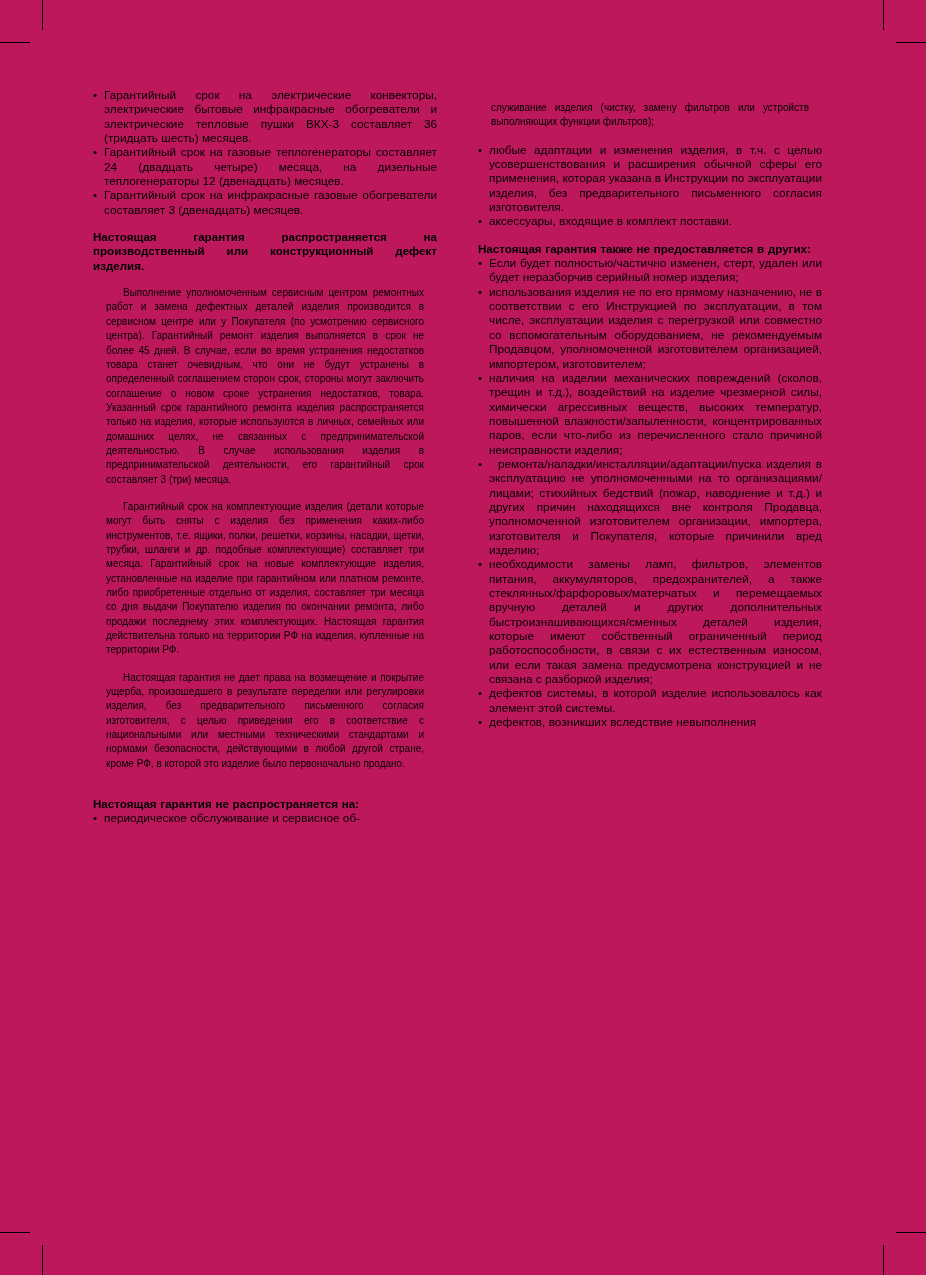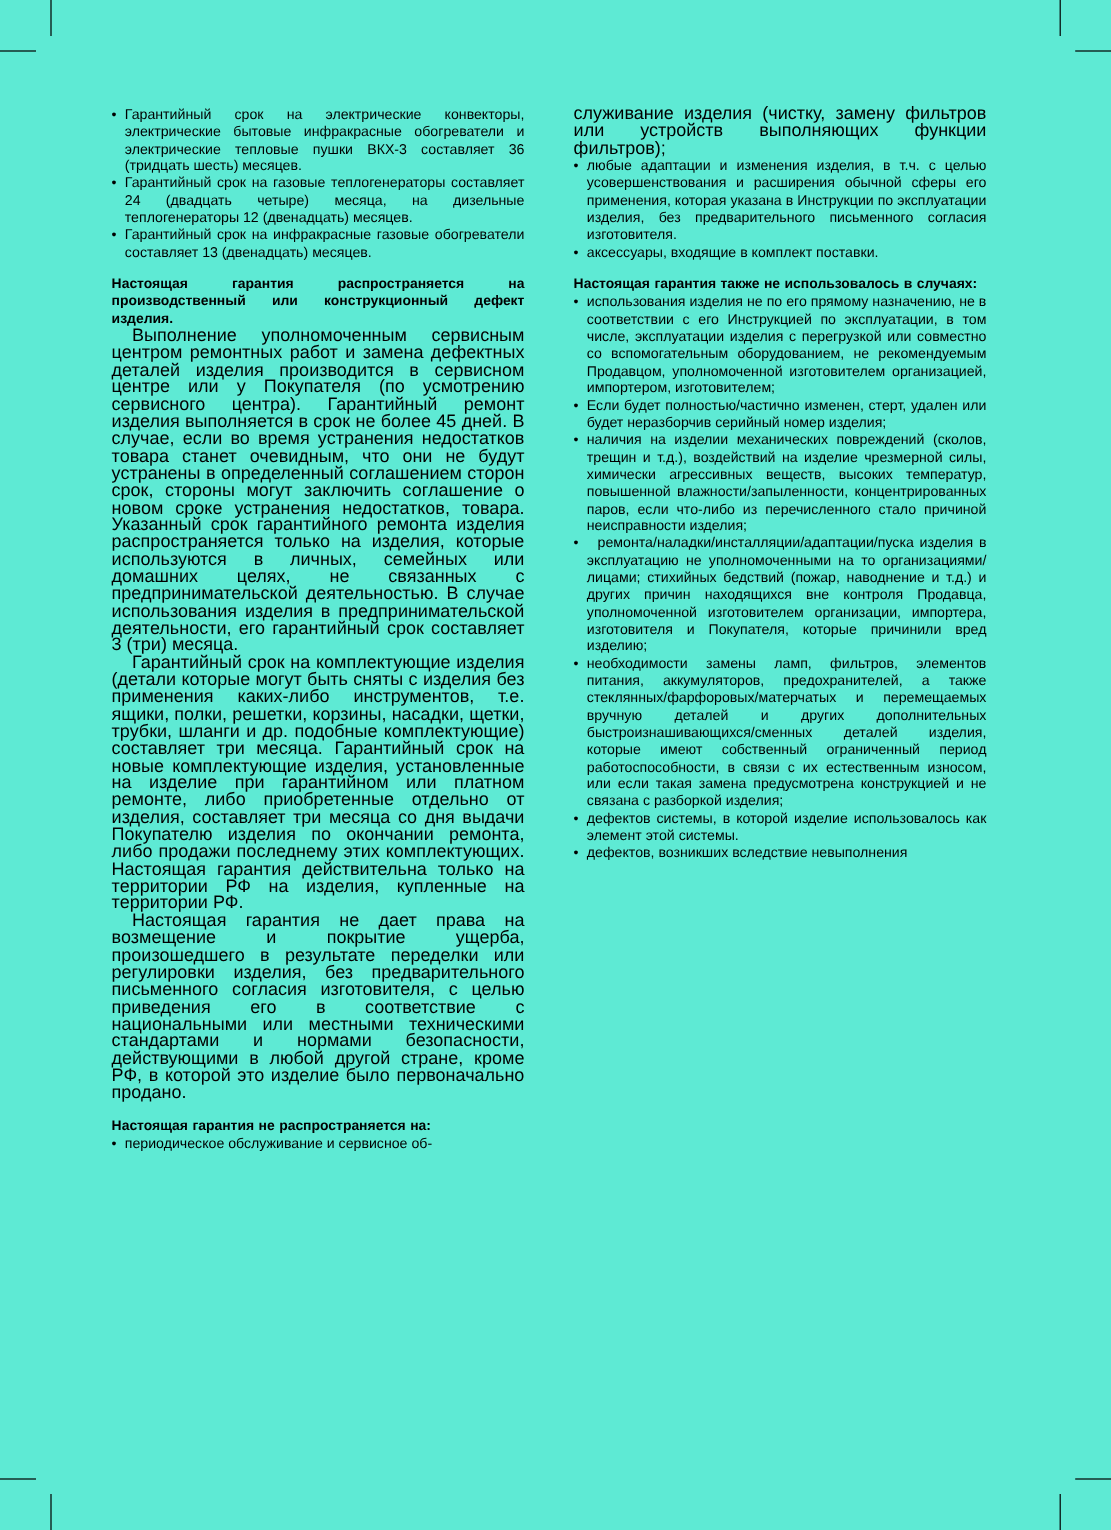--- a/index.html
+++ b/index.html
@@ -4,21 +4,21 @@
 <style>
   html, body {
     margin: 0;
     padding: 0;
     background: #ffffff;
   }
   .page {
     position: relative;
     width: 926px;
     height: 1275px;
-    background: #5eead4;
+    background: #be185d;
     overflow: hidden;
     font-family: "Liberation Sans", sans-serif;
     color: #000000;
   }
 
   
   .crop {
     position: absolute;
     background: #000000;
   }
@@ -54,25 +54,25 @@
     font-weight: bold;
     line-height: 14.35px;
     text-align: justify;
     text-align-last: left;
     letter-spacing: 0px;
     margin: 0;
     word-spacing: 0.5px;
   }
 
   p.body {
-    font-size: 15px;
+    font-size: 10px;
     line-height: 14.35px;
     text-align: justify;
     text-align-last: left;
-    margin: 0;
+    margin: 13px;
     text-indent: 17px;
     hyphens: manual;
   }
   p.body.no-indent { text-indent: 0; }
 
   ul.bullets {
     list-style: none;
     margin: 0;
     padding: 0;
   }
@@ -114,21 +114,21 @@
   <div class="crop h crop-br-h"></div>
   <div class="crop v crop-br-v"></div>
 
   <div class="columns">
 
     <div class="col">
 
       <ul class="bullets">
         <li>Гарантийный срок на электрические конвекторы, электрические бытовые инфракрасные обогреватели и электрические тепловые пушки ВКХ-3 составляет 36 (тридцать шесть) месяцев.</li>
         <li>Гарантийный срок на газовые теплогенераторы составляет 24 (двадцать четыре) месяца, на дизельные теплогенераторы 12 (двенадцать) месяцев.</li>
-        <li>Гарантийный срок на инфракрасные газовые обогреватели составляет 13 (двенадцать) месяцев.</li>
+        <li>Гарантийный срок на инфракрасные газовые обогреватели составляет 3 (двенадцать) месяцев.</li>
       </ul>
 
       <div class="block-gap-md"></div>
 
       <div class="heading">Настоящая гарантия распространяется на производственный или конструкционный дефект изделия.</div>
 
       <p class="body">Выполнение уполномоченным сервисным центром ремонтных работ и замена дефектных деталей изделия производится в сервисном центре или у Покупателя (по усмотрению сервисного центра). Гарантийный ремонт изделия выполняется в срок не более 45 дней. В случае, если во время устранения недостатков товара станет очевидным, что они не будут устранены в определенный соглашением сторон срок, стороны могут заключить соглашение о новом сроке устранения недостатков, товара. Указанный срок гарантийного ремонта изделия распространяется только на изделия, которые используются в личных, семейных или домашних целях, не связанных с предпринимательской деятельностью. В случае использования изделия в предпринимательской деятельности, его гарантийный срок составляет 3 (три) месяца.</p>
 
       <p class="body">Гарантийный срок на комплектующие изделия (детали которые могут быть сняты с изделия без применения каких-либо инструментов, т.е. ящики, полки, решетки, корзины, насадки, щетки, трубки, шланги и др. подобные комплектующие) составляет три месяца. Гарантийный срок на новые комплектующие изделия, установленные на изделие при гарантийном или платном ремонте, либо приобретенные отдельно от изделия, составляет три месяца со дня выдачи Покупателю изделия по окончании ремонта, либо продажи последнему этих комплектующих. Настоящая гарантия действительна только на территории РФ на изделия, купленные на территории РФ.</p>
 
@@ -148,25 +148,25 @@
 
       <p class="body no-indent">служивание изделия (чистку, замену фильтров или устройств выполняющих функции фильтров);</p>
 
       <ul class="bullets">
         <li>любые адаптации и изменения изделия, в т.ч. с целью усовершенствования и расширения обычной сферы его применения, которая указана в Инструкции по эксплуатации изделия, без предварительного письменного согласия изготовителя.</li>
         <li>аксессуары, входящие в комплект поставки.</li>
       </ul>
 
       <div class="block-gap-md"></div>
 
-      <div class="heading">Настоящая гарантия также не использовалось в случаях:</div>
+      <div class="heading">Настоящая гарантия также не предоставляется в других:</div>
 
       <ul class="bullets">
+        <li>Если будет полностью/частично изменен, стерт, удален или будет неразборчив серийный номер изделия;</li>
         <li>использования изделия не по его прямому назначению, не в соответствии с его Инструкцией по эксплуатации, в том числе, эксплуатации изделия с перегрузкой или совместно со вспомогательным оборудованием, не рекомендуемым Продавцом, уполномоченной изготовителем организацией, импортером, изготовителем;</li>
-        <li>Если будет полностью/частично изменен, стерт, удален или будет неразборчив серийный номер изделия;</li>
         <li>наличия на изделии механических повреждений (сколов, трещин и т.д.), воздействий на изделие чрезмерной силы, химически агрессивных веществ, высоких температур, повышенной влажности/запыленности, концентрированных паров, если что-либо из перечисленного стало причиной неисправности изделия;</li>
         <li class="wide-first"><span class="first-gap"></span>ремонта/наладки/инсталляции/адаптации/пуска изделия в эксплуатацию не уполномоченными на то организациями/лицами; стихийных бедствий (пожар, наводнение и т.д.) и других причин находящихся вне контроля Продавца, уполномоченной изготовителем организации, импортера, изготовителя и Покупателя, которые причинили вред изделию;</li>
         <li>необходимости замены ламп, фильтров, элементов питания, аккумуляторов, предохранителей, а также стеклянных/фарфоровых/матерчатых и перемещаемых вручную деталей и других дополнительных быстроизнашивающихся/сменных деталей изделия, которые имеют собственный ограниченный период работоспособности, в связи с их естественным износом, или если такая замена предусмотрена конструкцией и не связана с разборкой изделия;</li>
         <li>дефектов системы, в которой изделие использовалось как элемент этой системы.</li>
         <li>дефектов, возникших вследствие невыполнения</li>
       </ul>
 
     </div>
 
   </div>

